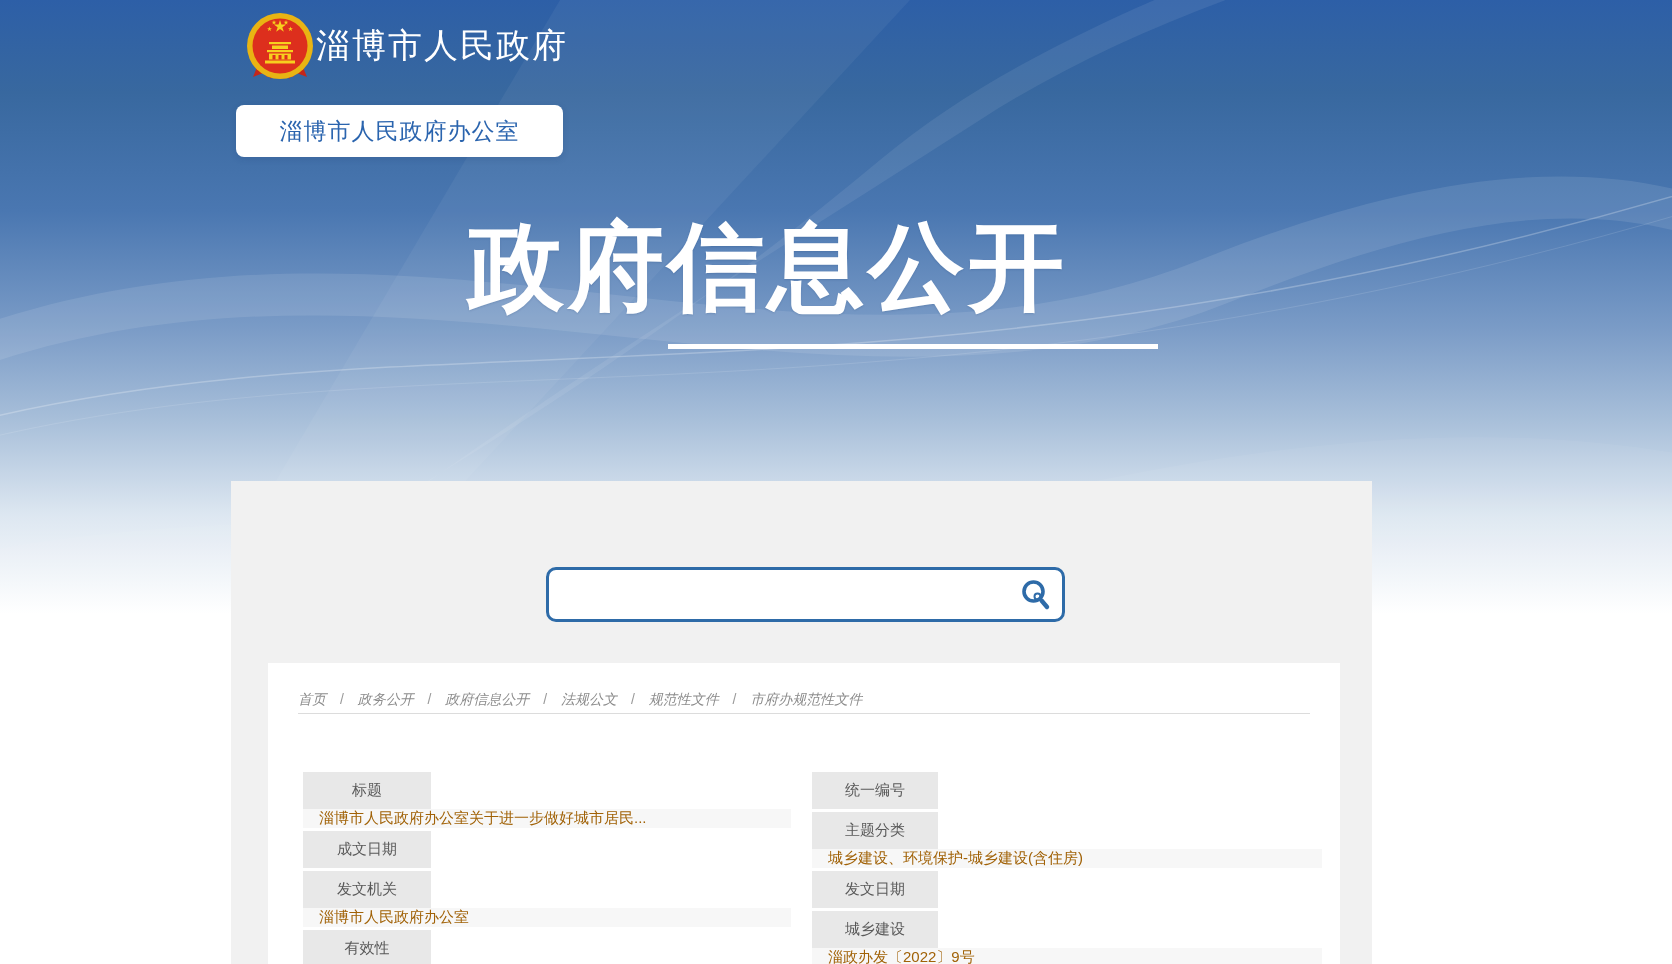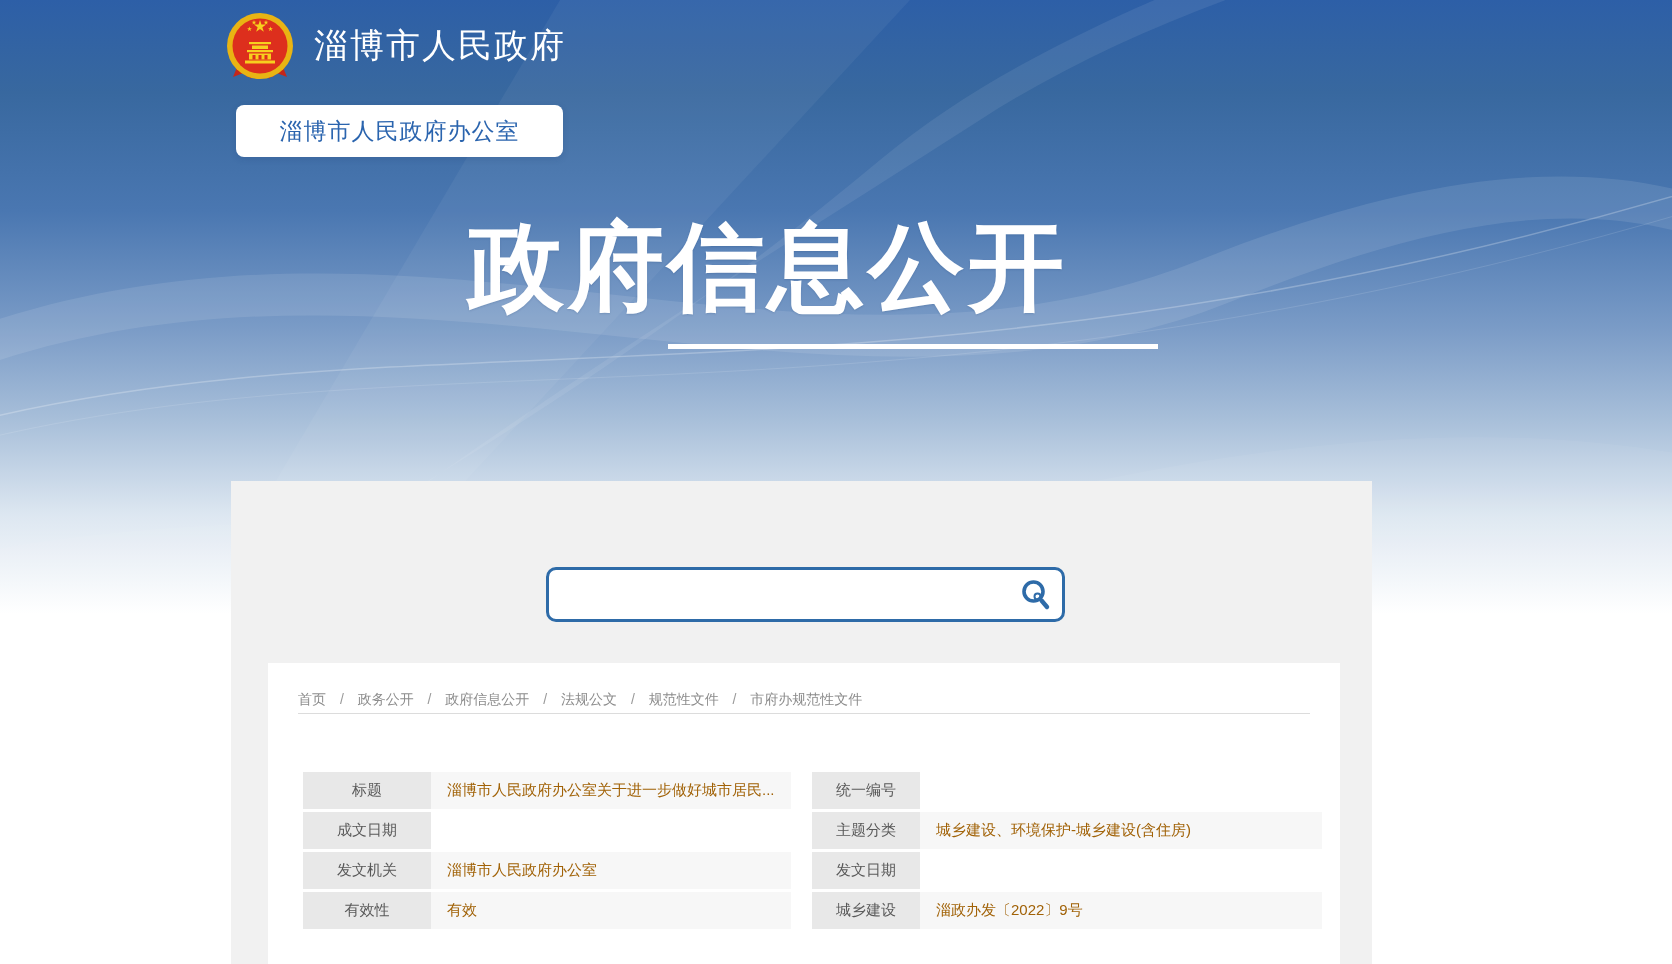--- a/index.html
+++ b/index.html
@@ -6,22 +6,22 @@
   html,body { width:1672px; height:964px; overflow:hidden; background:#ffffff;
               font-family:"Liberation Sans", sans-serif; }
   .stage { position:relative; width:1672px; height:964px; overflow:hidden; }
 
   
   .hero { position:absolute; left:0; top:0; width:1672px; height:660px;
           background:linear-gradient(180deg,#2d5fa7 0%, #38689f 14%, #4a77b1 32%,
                      #7b9cc7 50%, #a9c0da 64%, #dde7f1 78%, #ffffff 93%); }
   .hero svg.waves { position:absolute; left:0; top:0; }
 
-  .logo-row { position:absolute; left:224px; top:10px; height:72px;
-              display:flex; align-items:center; gap:18px; cursor:pointer; }
+  .logo-row { position:absolute; left:244px; top:10px; height:72px;
+              display:flex; align-items:center; cursor:pointer; }
   .site-name { color:#ffffff; font-size:34px; font-weight:500; letter-spacing:2px; }
 
   .office-box { position:absolute; left:236px; top:105px; width:327px; height:52px;
                 background:#ffffff; border-radius:8px; display:flex; align-items:center;
                 justify-content:center; box-shadow:0 2px 6px rgba(30,60,110,.18);
                 cursor:pointer; }
   .office-box span { color:#2a64ae; font-size:23px; font-weight:500; letter-spacing:1px; }
 
   .hero-title { position:absolute; left:458px; top:214px; width:620px;
                 text-align:center; color:#ffffff; font-size:96px; font-weight:900;
@@ -40,33 +40,33 @@
   .search-input { flex:1; height:100%; border:none; outline:none; background:transparent;
                   font-size:18px; padding:0 16px; color:#333; }
   .search-btn { width:52px; height:100%; border:none; background:transparent;
                 display:flex; align-items:center; justify-content:center; cursor:pointer; }
 
   .card { position:absolute; left:37px; top:182px; width:1072px; height:320px;
           background:#ffffff; }
 
   .breadcrumb { position:absolute; left:30px; top:28px; font-size:14px; color:#8c8c8c;
                 white-space:nowrap; }
-  .breadcrumb a { color:#8c8c8c; text-decoration:none; cursor:pointer; }
+  .breadcrumb a { color:#8c8c8c; text-decoration:none; cursor:pointer;font-style:italic; }
   .breadcrumb .sep { margin:0 10px; color:#9a9a9a; }
   .divider { position:absolute; left:30px; top:50px; width:1012px; height:0;
              border-bottom:1px solid #dcdcdc; }
 
   .meta { position:absolute; top:109px; }
   .meta-left  { left:35px;  width:488px; }
   .meta-right { left:544px; width:510px; }
-  .meta-row { display:flex; margin-bottom:3px; }
+  .meta-row { display:flex; margin-bottom:3px;flex-direction:column; }
   .meta-label { width:128px; height:37px; background:#e8e8e8; color:#595959;
                 font-size:15px; display:flex; align-items:center; justify-content:center;
                 flex-shrink:0; }
-  .meta-right .meta-label { width:108px; }
+  .meta-right .meta-label { width:126px; }
   .meta-value { flex:1; height:37px; background:#f7f7f7; color:#a16207; font-size:15px;
                 display:flex; align-items:center; padding:0 16px; white-space:nowrap;
                 overflow:hidden; }
 </style>
 </head>
 <body>
 
 <div class="stage">
 
   <div class="hero">

